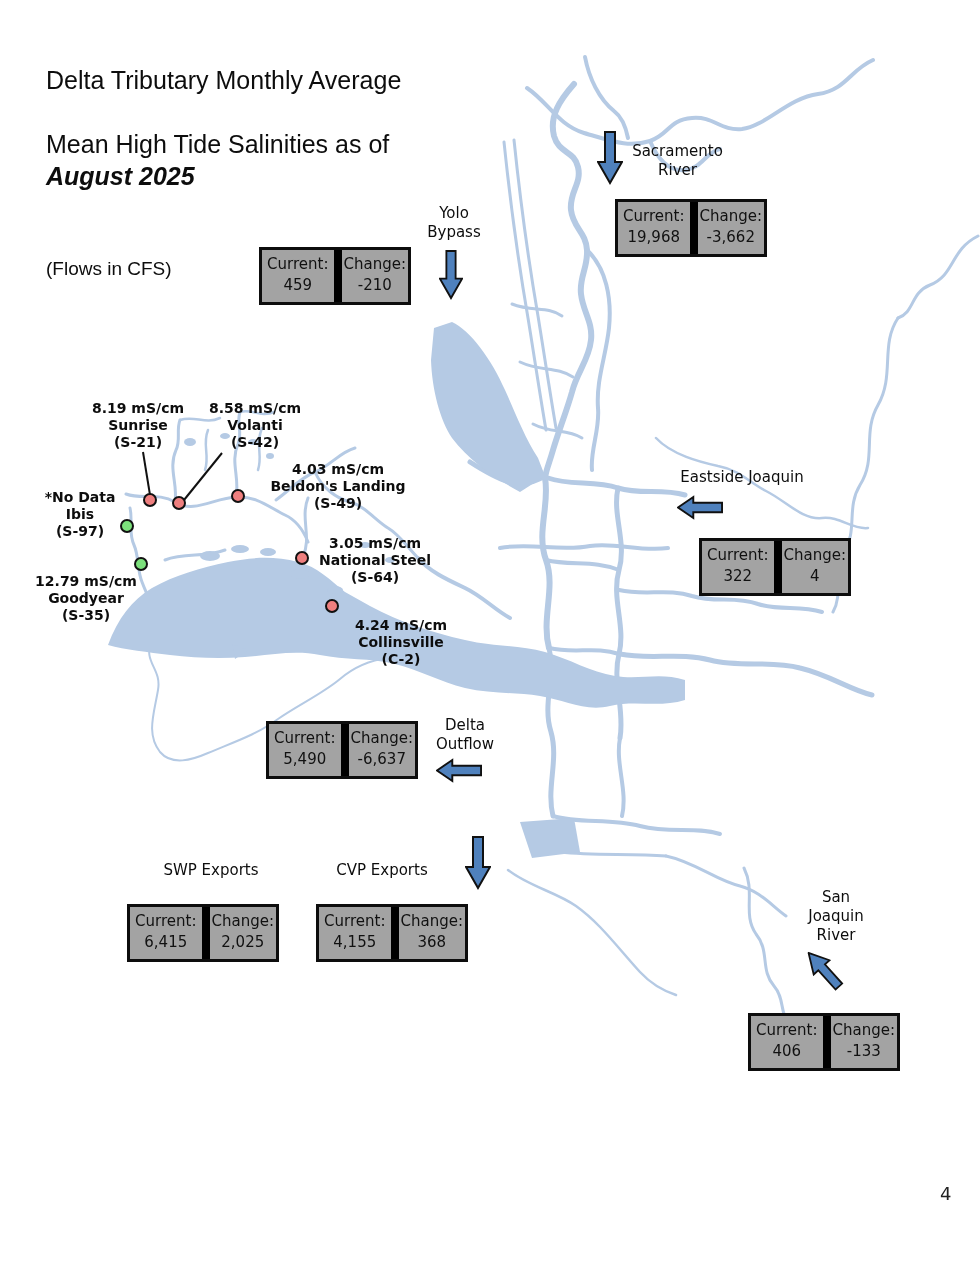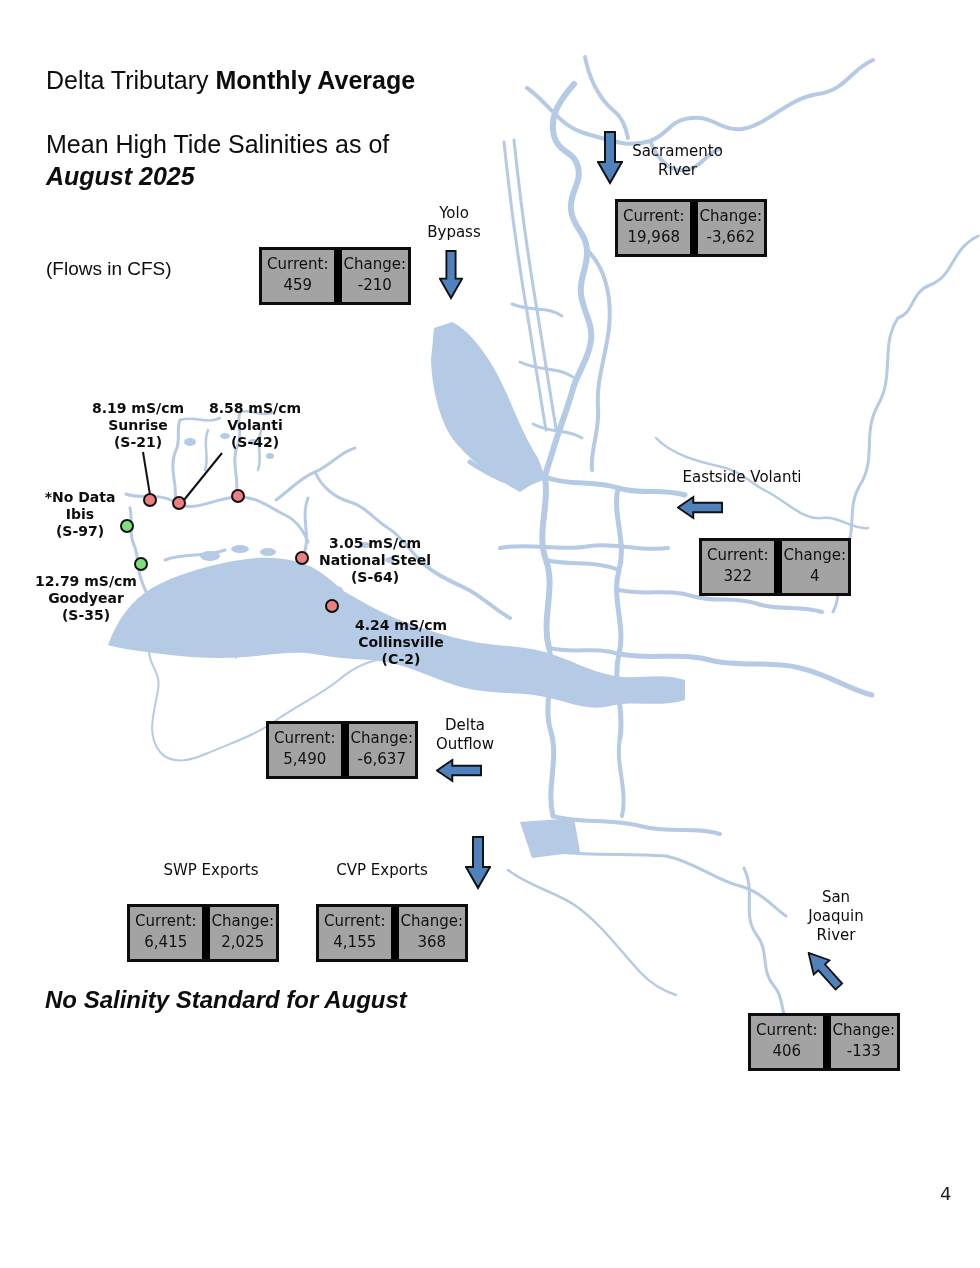--- a/index.html
+++ b/index.html
@@ -8,21 +8,21 @@
     font-family:"DejaVu Sans","Liberation Sans",sans-serif; color:#111;
     overflow:hidden;
   }
   .map-svg { position:absolute; left:0; top:0; width:980px; height:1268px; }
 
   .title {
     position:absolute; left:46px; top:64px; width:420px;
     font-family:"Liberation Sans",sans-serif;
     font-size:25px; line-height:32px; color:#0d0d0d;
   }
-  .title .b { font-weight:bold;margin-top:20px; }
+  .title .b { font-weight:normal;margin-top:20px; }
   .title .bi { font-weight:bold; font-style:italic; }
 
   .flows-note {
     position:absolute; left:46px; top:258px;
     font-family:"Liberation Sans",sans-serif; font-size:19px; color:#0d0d0d;
   }
 
   .no-standard {
     position:absolute; left:45px; top:986px; width:500px;
     font-family:"Liberation Sans",sans-serif;
@@ -188,21 +188,21 @@
   <div class="arrow" style="left:812px; top:946px; transform:rotate(-42deg);">
     <svg width="24" height="48" viewBox="0 0 26 54">
         <polygon points="13,1 25,23 18,23 18,52 8,52 8,23 1,23" fill="#4f81bd" stroke="#111" stroke-width="2"></polygon>
       </svg>
   </div>
 
   <div class="river-label" style="left:625px; top:142px; width:105px;">Sacramento
 River</div>
   <div class="river-label" style="left:420px; top:204px; width:68px;">Yolo
 Bypass</div>
-  <div class="river-label" style="left:676px; top:468px; width:132px;">Eastside Volanti</div>
+  <div class="river-label" style="left:676px; top:468px; width:132px;">Eastside Joaquin</div>
   <div class="river-label" style="left:433px; top:716px; width:64px;">Delta
 Outflow</div>
   <div class="river-label" style="left:161px; top:861px; width:100px;">SWP Exports</div>
   <div class="river-label" style="left:332px; top:861px; width:100px;">CVP Exports</div>
   <div class="river-label" style="left:800px; top:888px; width:72px;">San
 Joaquin
 River</div>
 
   <div class="flow-box" style="left:615px; top:199px;">
     <div class="cell">
@@ -280,20 +280,23 @@
       <div>-133</div>
     </div>
   </div>
 
   <div class="station-label" style="left:68px;  top:400px; width:140px;">8.19 mS/cm
 Sunrise
 (S-21)</div>
   <div class="station-label" style="left:185px; top:400px; width:140px;">8.58 mS/cm
 Volanti
 (S-42)</div>
+  <div class="station-label" style="left:258px; top:461px; width:160px;">4.03 mS/cm
+Beldon's Landing
+(S-49)</div>
   <div class="station-label" style="left:20px;  top:489px; width:120px;">*No Data
 Ibis
 (S-97)</div>
   <div class="station-label" style="left:295px; top:535px; width:160px;">3.05 mS/cm
 National Steel
 (S-64)</div>
   <div class="station-label" style="left:25px;  top:573px; width:122px;">12.79 mS/cm
 Goodyear
 (S-35)</div>
   <div class="station-label" style="left:322px; top:617px; width:158px;">4.24 mS/cm
@@ -301,16 +304,15 @@
 (C-2)</div>
 
   <div class="station-dot red" style="left:143px; top:493px;"></div>
   <div class="station-dot red" style="left:172px; top:496px;"></div>
   <div class="station-dot red" style="left:231px; top:489px;"></div>
   <div class="station-dot green" style="left:120px; top:519px;"></div>
   <div class="station-dot red" style="left:295px; top:551px;"></div>
   <div class="station-dot green" style="left:134px; top:557px;"></div>
   <div class="station-dot red" style="left:325px; top:599px;"></div>
 
-  <div class="no-standard">No Salinity Standard for August</div>
   <div class="page-number">4</div>
 
 </div>
 
 </body></html>

